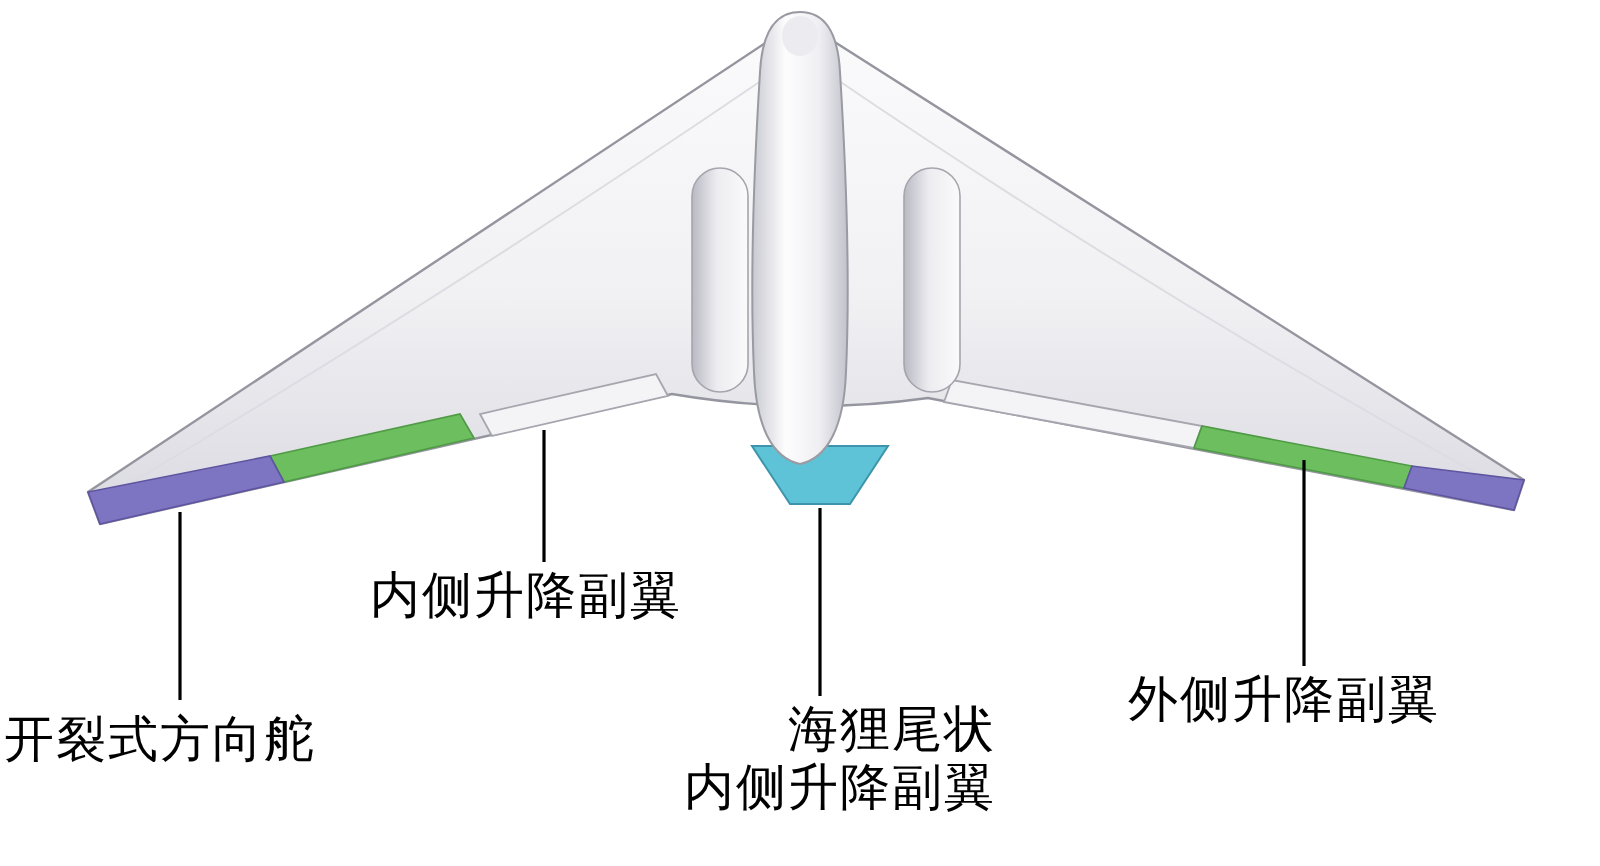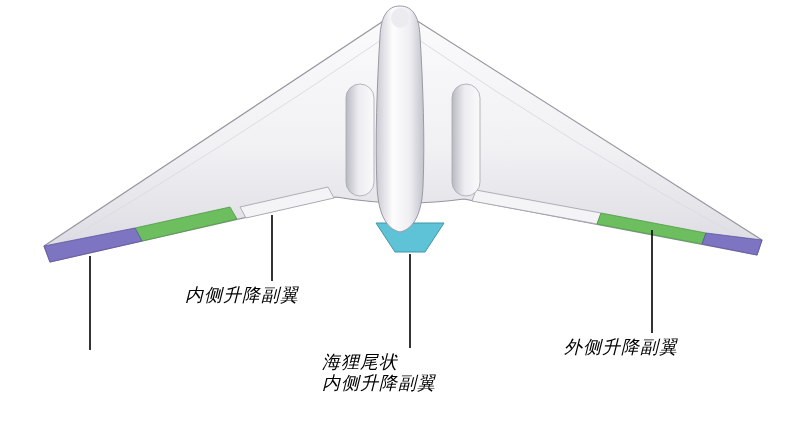--- a/index.html
+++ b/index.html
@@ -15,29 +15,28 @@
     overflow: hidden;
     font-family: "Liberation Serif", "DejaVu Serif", serif;
   }
   .canvas svg {
     position: absolute;
     left: 0;
     top: 0;
   }
   .label {
     position: absolute;
-    font-size: 18px;
+    font-size: 25px;
     color: #000000;
     letter-spacing: 1px;
     white-space: nowrap;
     line-height: 1.15;
-    font-style: italic;
   }
   .label-center {
-    text-align: left;
+    text-align: right;
   }
 </style>
 </head>
 <body>
 
 <div class="canvas">
 
   <svg width="800" height="433" viewBox="0 0 800 433">
     <defs>
       <linearGradient id="wingGrad" x1="0" y1="0" x2="0" y2="1">
@@ -79,20 +78,21 @@
 
     <path d="M 400 6 C 413 6 419 17 420 36 C 423 84 425 142 423 186 C 422 213 414 229 400 232 C 386 229 378 213 377 186 C 375 142 377 84 380 36 C 381 17 387 6 400 6 Z" fill="url(#fuseGrad)" stroke="#9a9aa3" stroke-width="1"></path>
     <ellipse cx="400" cy="18" rx="9" ry="10" fill="#ececf0" stroke="none"></ellipse>
 
     <line x1="90" y1="256" x2="90" y2="350" stroke="#000000" stroke-width="1.6"></line>
     <line x1="272" y1="215" x2="272" y2="281" stroke="#000000" stroke-width="1.6"></line>
     <line x1="410" y1="254" x2="410" y2="348" stroke="#000000" stroke-width="1.6"></line>
     <line x1="652" y1="230" x2="652" y2="333" stroke="#000000" stroke-width="1.6"></line>
   </svg>
 
+  <div class="label" style="left:2px; top:357px;">开裂式方向舵</div>
 
   <div class="label" style="left:185px; top:285px;">内侧升降副翼</div>
 
   <div class="label label-center" style="left:322px; top:352px; width:176px;">
     <div>海狸尾状</div>
     <div>内侧升降副翼</div>
   </div>
 
   <div class="label" style="left:564px; top:337px;">外侧升降副翼</div>
 

